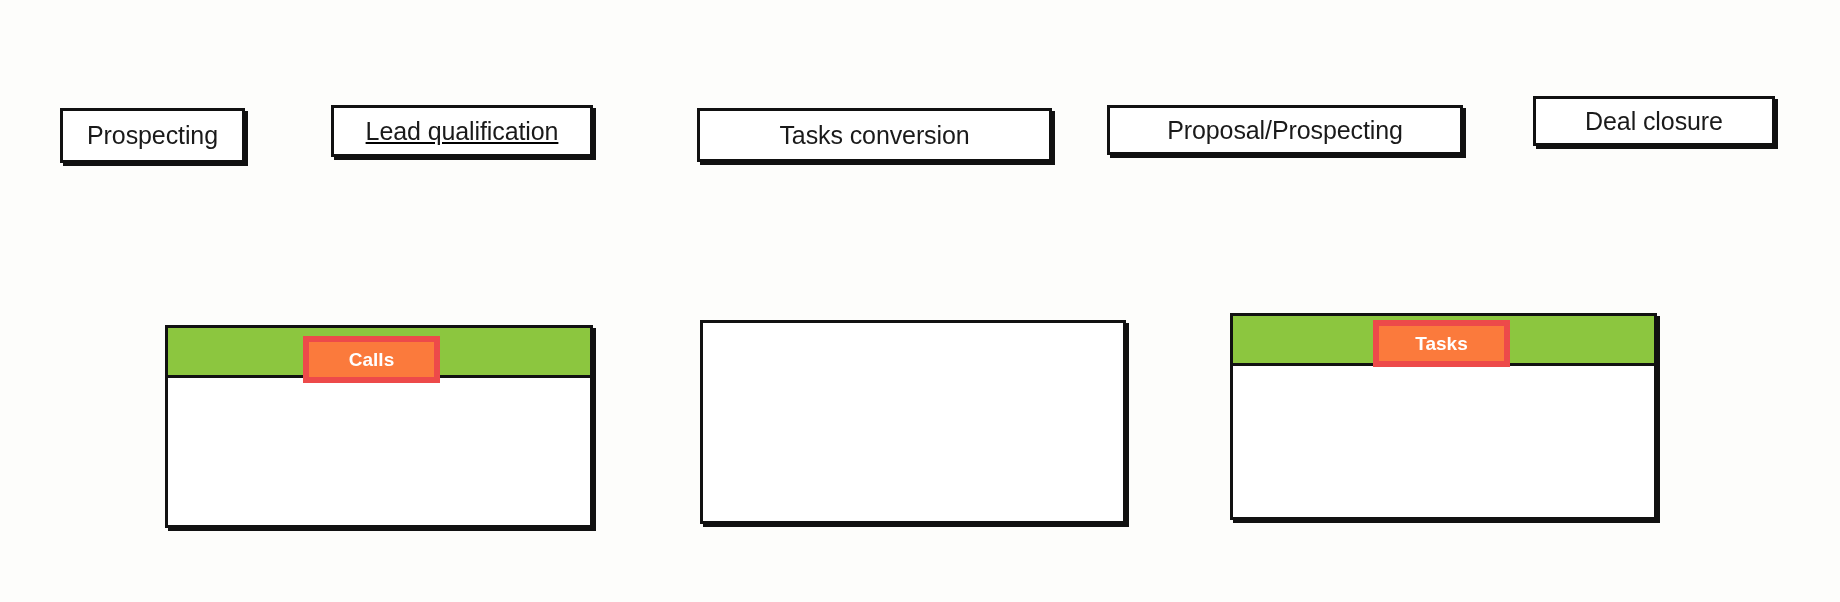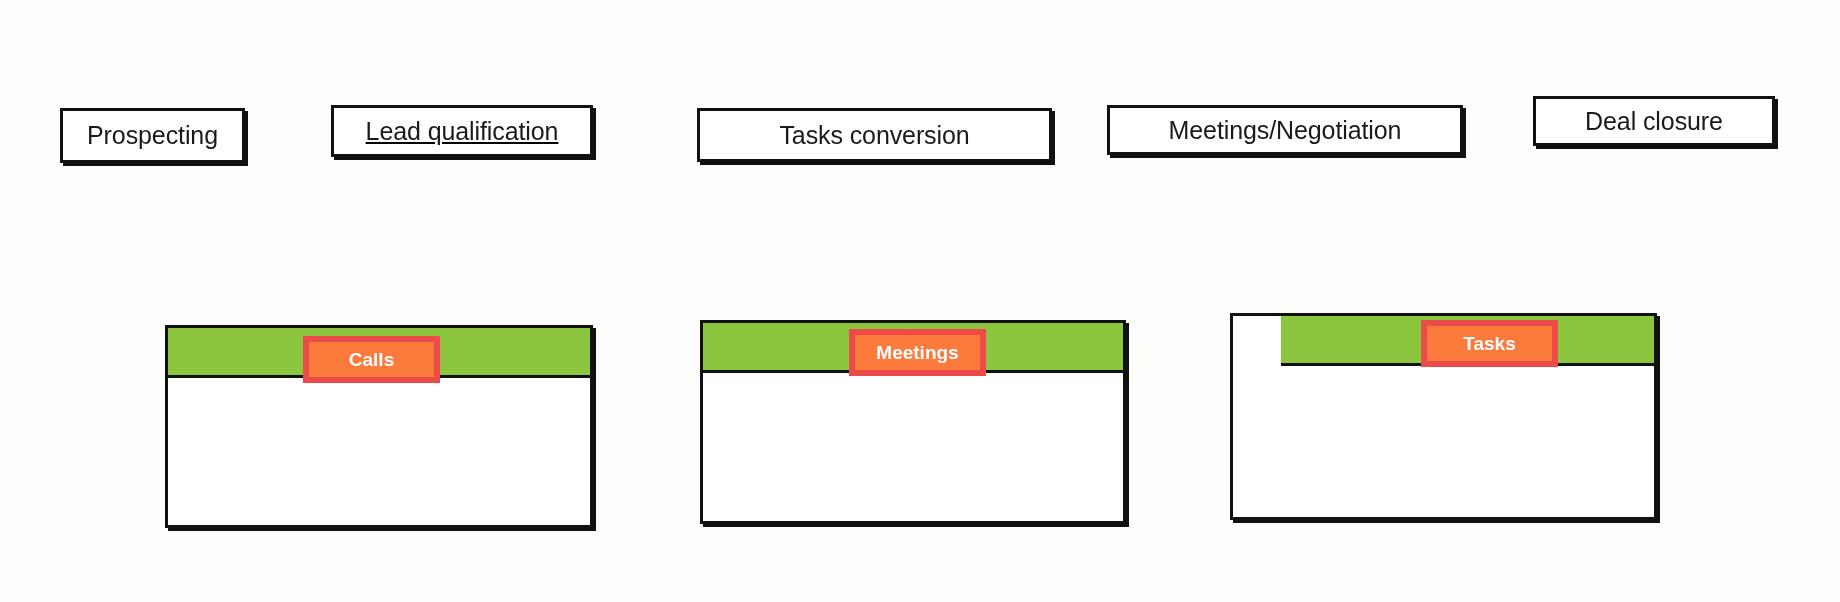--- a/index.html
+++ b/index.html
@@ -92,45 +92,40 @@
       <div class="stage-box" style="left: 60px; top: 108px; width: 185px; height: 55px;">
         <span class="stage-label">Prospecting</span>
       </div>
       <div class="stage-box" style="left: 331px; top: 105px; width: 262px; height: 52px; text-decoration: underline;">
         <span class="stage-label">Lead qualification</span>
       </div>
       <div class="stage-box" style="left: 697px; top: 108px; width: 355px; height: 54px;">
         <span class="stage-label">Tasks conversion</span>
       </div>
       <div class="stage-box" style="left: 1107px; top: 105px; width: 356px; height: 50px;">
-        <span class="stage-label">Meetings/Negotiation</span>
+        <span class="stage-label">Proposal/Prospecting</span>
       </div>
       <div class="stage-box" style="left: 1533px; top: 96px; width: 242px; height: 50px;">
         <span class="stage-label">Deal closure</span>
       </div>
     </div>
 
   <div id="card-row">
       <div class="activity-card" style="left: 165px; top: 325px; width: 428px; height: 203px;">
         <div class="card-header" style="height: 50px; background: rgb(140, 198, 63);">
           <div class="card-badge" style="left: 135px; top: 8px; width: 137px; height: 47px; background: rgb(251, 122, 60); border-color: rgb(237, 74, 74);">
             <span class="card-badge-label" style="color: rgb(255, 255, 255);">Calls</span>
           </div>
         </div>
         <div class="card-body"></div>
       </div>
       <div class="activity-card" style="left: 700px; top: 320px; width: 426px; height: 204px;">
-        <div class="card-header" style="height: 50px; background: rgb(140, 198, 63);">
-          <div class="card-badge" style="left: 146px; top: 6px; width: 137px; height: 47px; background: rgb(251, 122, 60); border-color: rgb(237, 74, 74);">
-            <span class="card-badge-label" style="color: rgb(255, 255, 255);">Meetings</span>
-          </div>
-        </div>
         <div class="card-body"></div>
       </div>
-      <div class="activity-card" style="left: 1230px; top: 313px; width: 427px; height: 207px; padding-left: 48px;">
+      <div class="activity-card" style="left: 1230px; top: 313px; width: 427px; height: 207px;">
         <div class="card-header" style="height: 50px; background: rgb(140, 198, 63);">
           <div class="card-badge" style="left: 140px; top: 4px; width: 137px; height: 47px; background: rgb(251, 122, 60); border-color: rgb(237, 74, 74);">
             <span class="card-badge-label" style="color: rgb(255, 255, 255);">Tasks</span>
           </div>
         </div>
         <div class="card-body"></div>
       </div>
     </div>
 
 </div>

